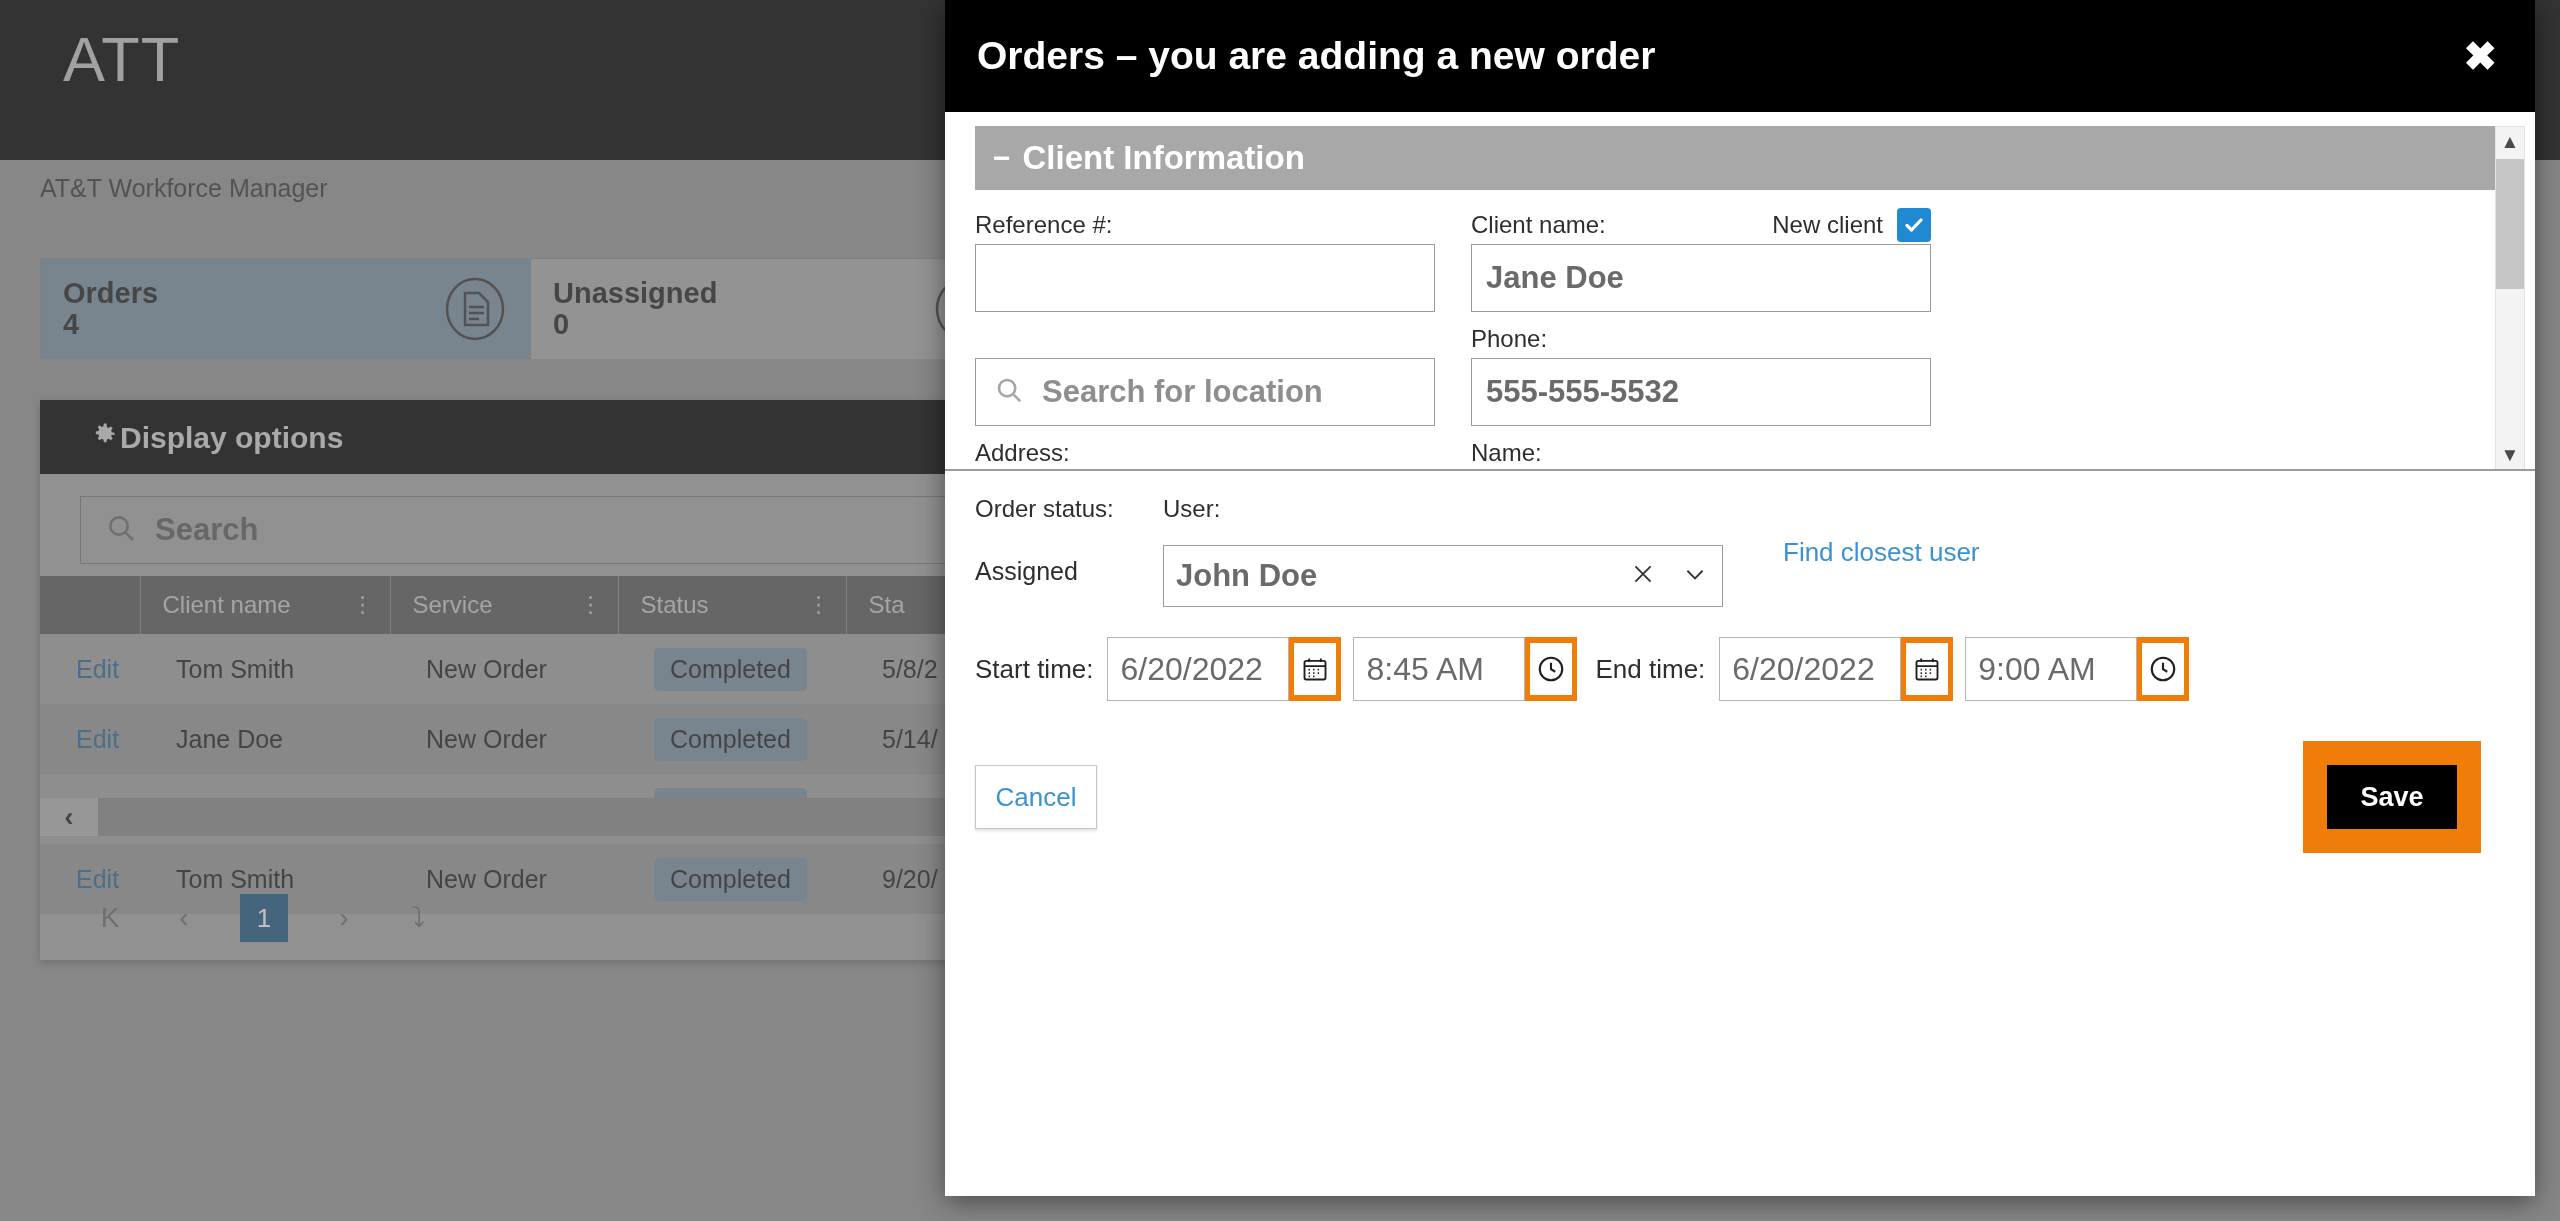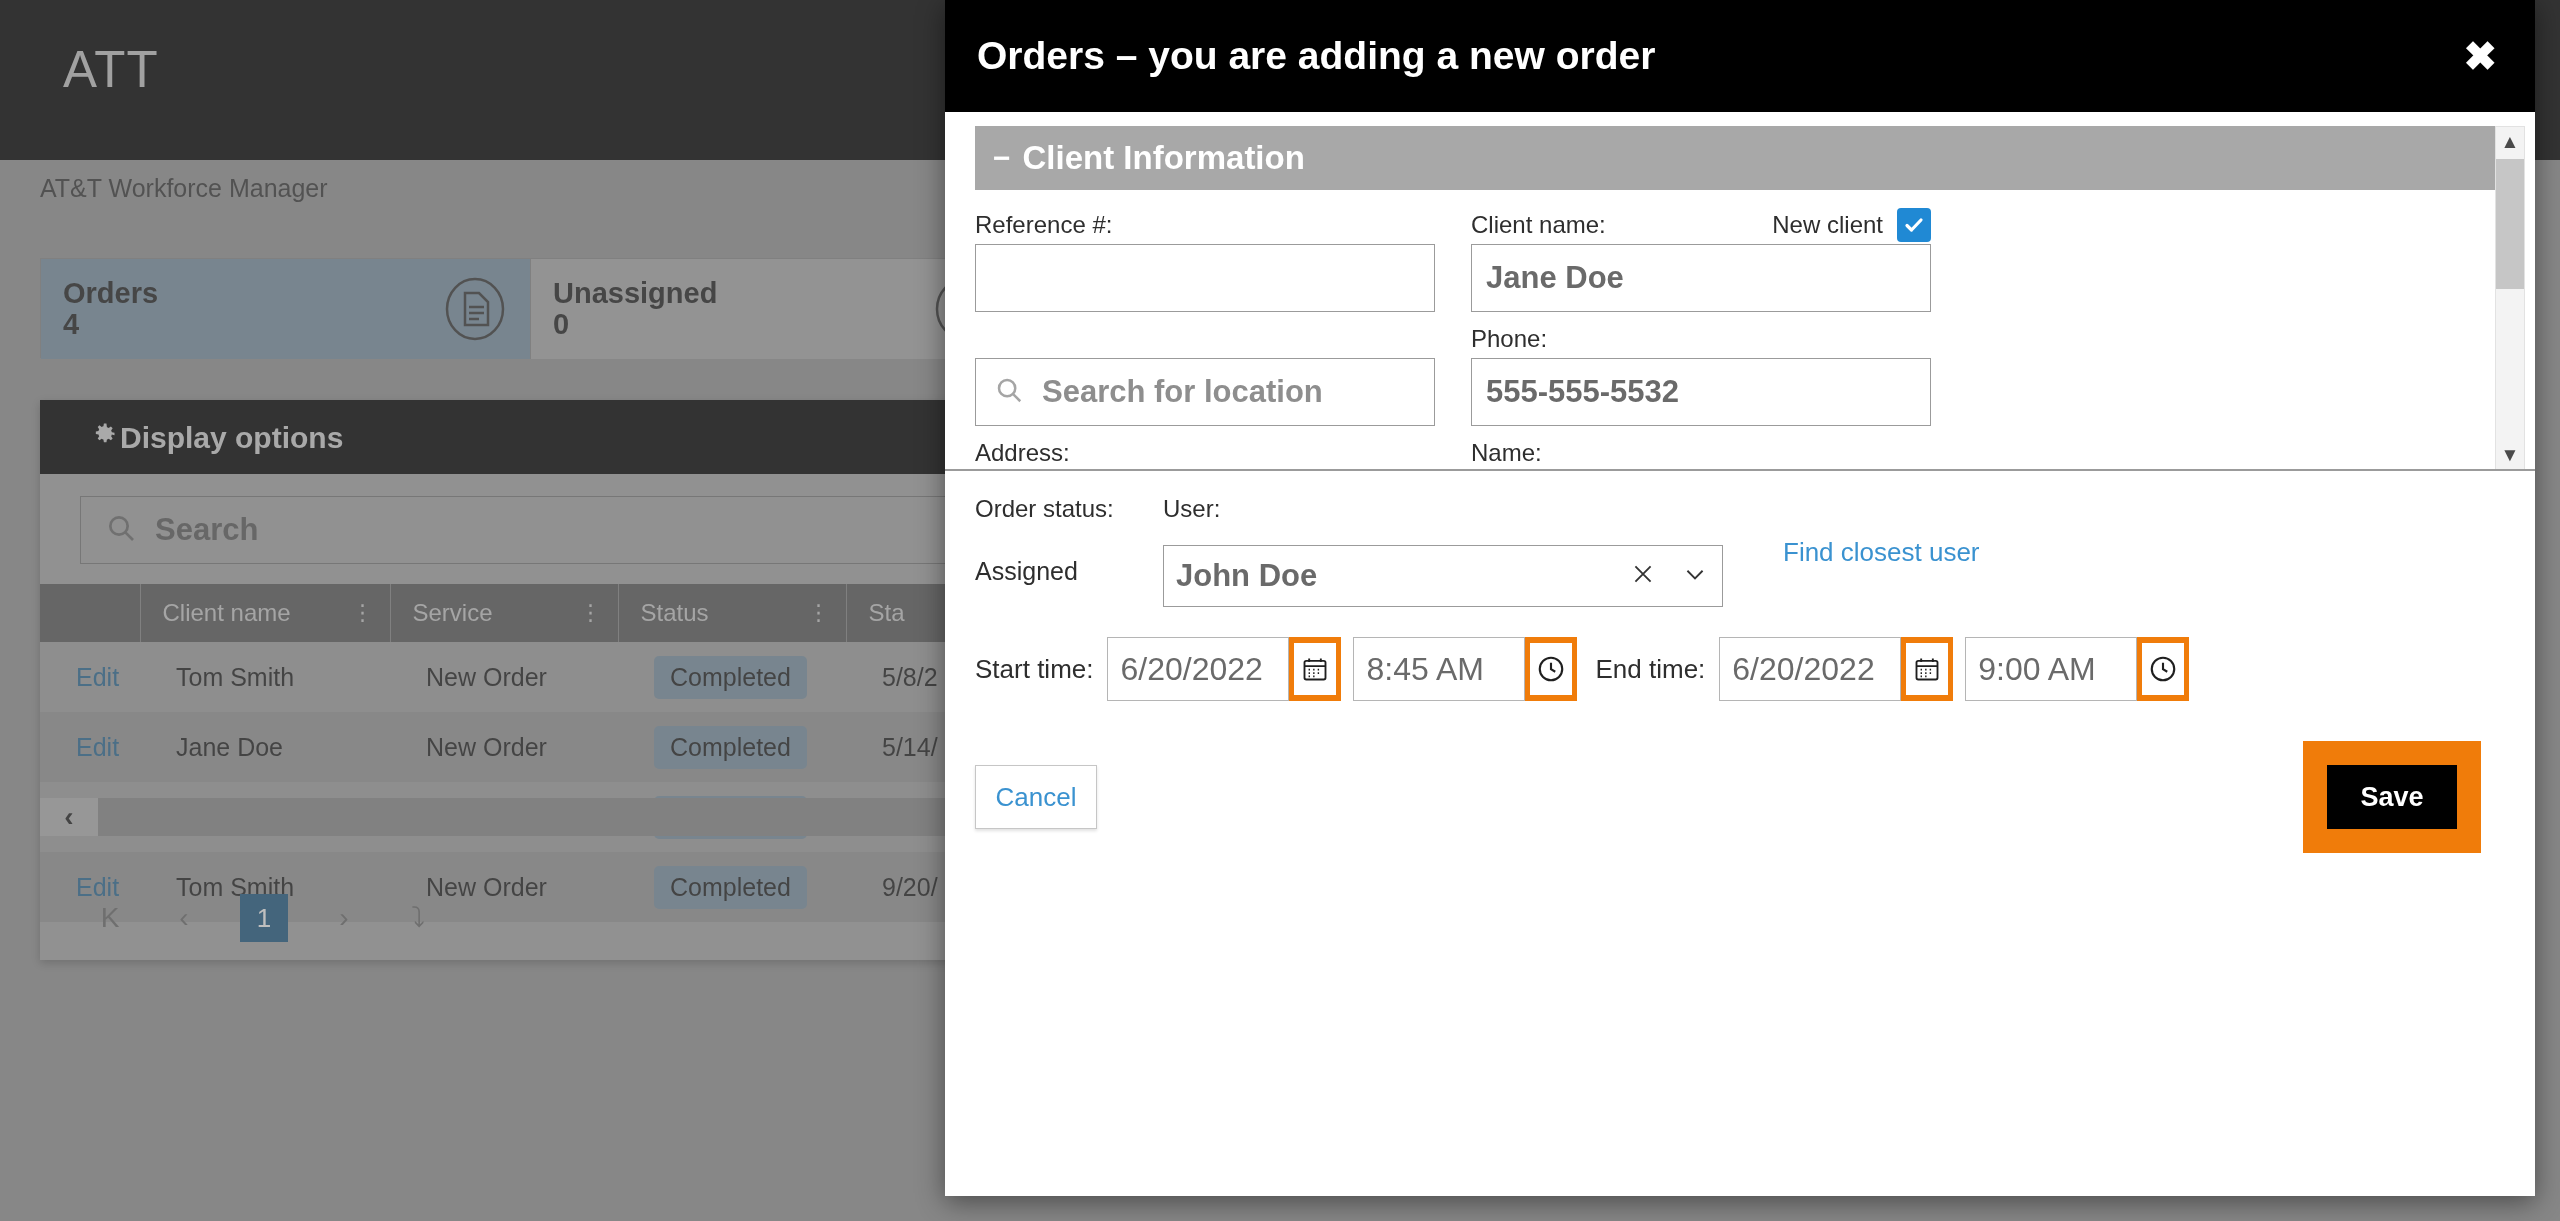--- a/index.html
+++ b/index.html
@@ -15,22 +15,22 @@
     position: absolute; left: 0; top: 0;
     width: 2560px; height: 1221px;
     background: #ffffff;
   }
   .bg-topbar {
     position: absolute; left: 0; top: 0;
     width: 2560px; height: 160px;
     background: #000000;
   }
   .bg-logo {
-    position: absolute; left: 63px; top: 44px;
-    font-size: 51px; font-weight: 400; color: #c9c9c9;
+    position: absolute; left: 63px; top: 28px;
+    font-size: 63px; font-weight: 400; color: #c9c9c9;
     letter-spacing: 1px; line-height: 1;
   }
   .bg-subbar {
     position: absolute; left: 0; top: 160px;
     width: 2560px; height: 52px;
     background: #9a9a9a;
   }
   .bg-subbar-label {
     position: absolute; left: 40px; top: 14px;
     font-size: 25px; color: #3a3a3a;
@@ -68,21 +68,21 @@
     box-shadow: 0 3px 9px rgba(0,0,0,0.28);
   }
   .panel-header {
     height: 74px; background: #000000;
     display: flex; align-items: center; padding-left: 50px;
   }
   .panel-header-text {
     font-size: 30px; color: #d8d8d8; font-weight: bold;
   }
   .gear-icon { margin-right: 2px; display: inline-block; }
-  .panel-searchwrap { padding: 22px 40px 20px 40px; }
+  .panel-searchwrap { padding: 22px 40px 12px 40px; }
   .panel-search {
     height: 68px; border: 1px solid #7d7d7d; background: transparent;
     display: flex; align-items: center; padding-left: 24px; gap: 18px;
   }
   .panel-search-text { font-size: 31px; color: #5f5f5f; font-weight: bold; }
 
   table.bg-table { width: 100%; border-collapse: collapse; table-layout: fixed; }
   table.bg-table th {
     background: #5e5e5e; color: #cfcfcf; font-size: 24px; font-weight: normal;
     height: 58px; text-align: left; padding-left: 22px;

